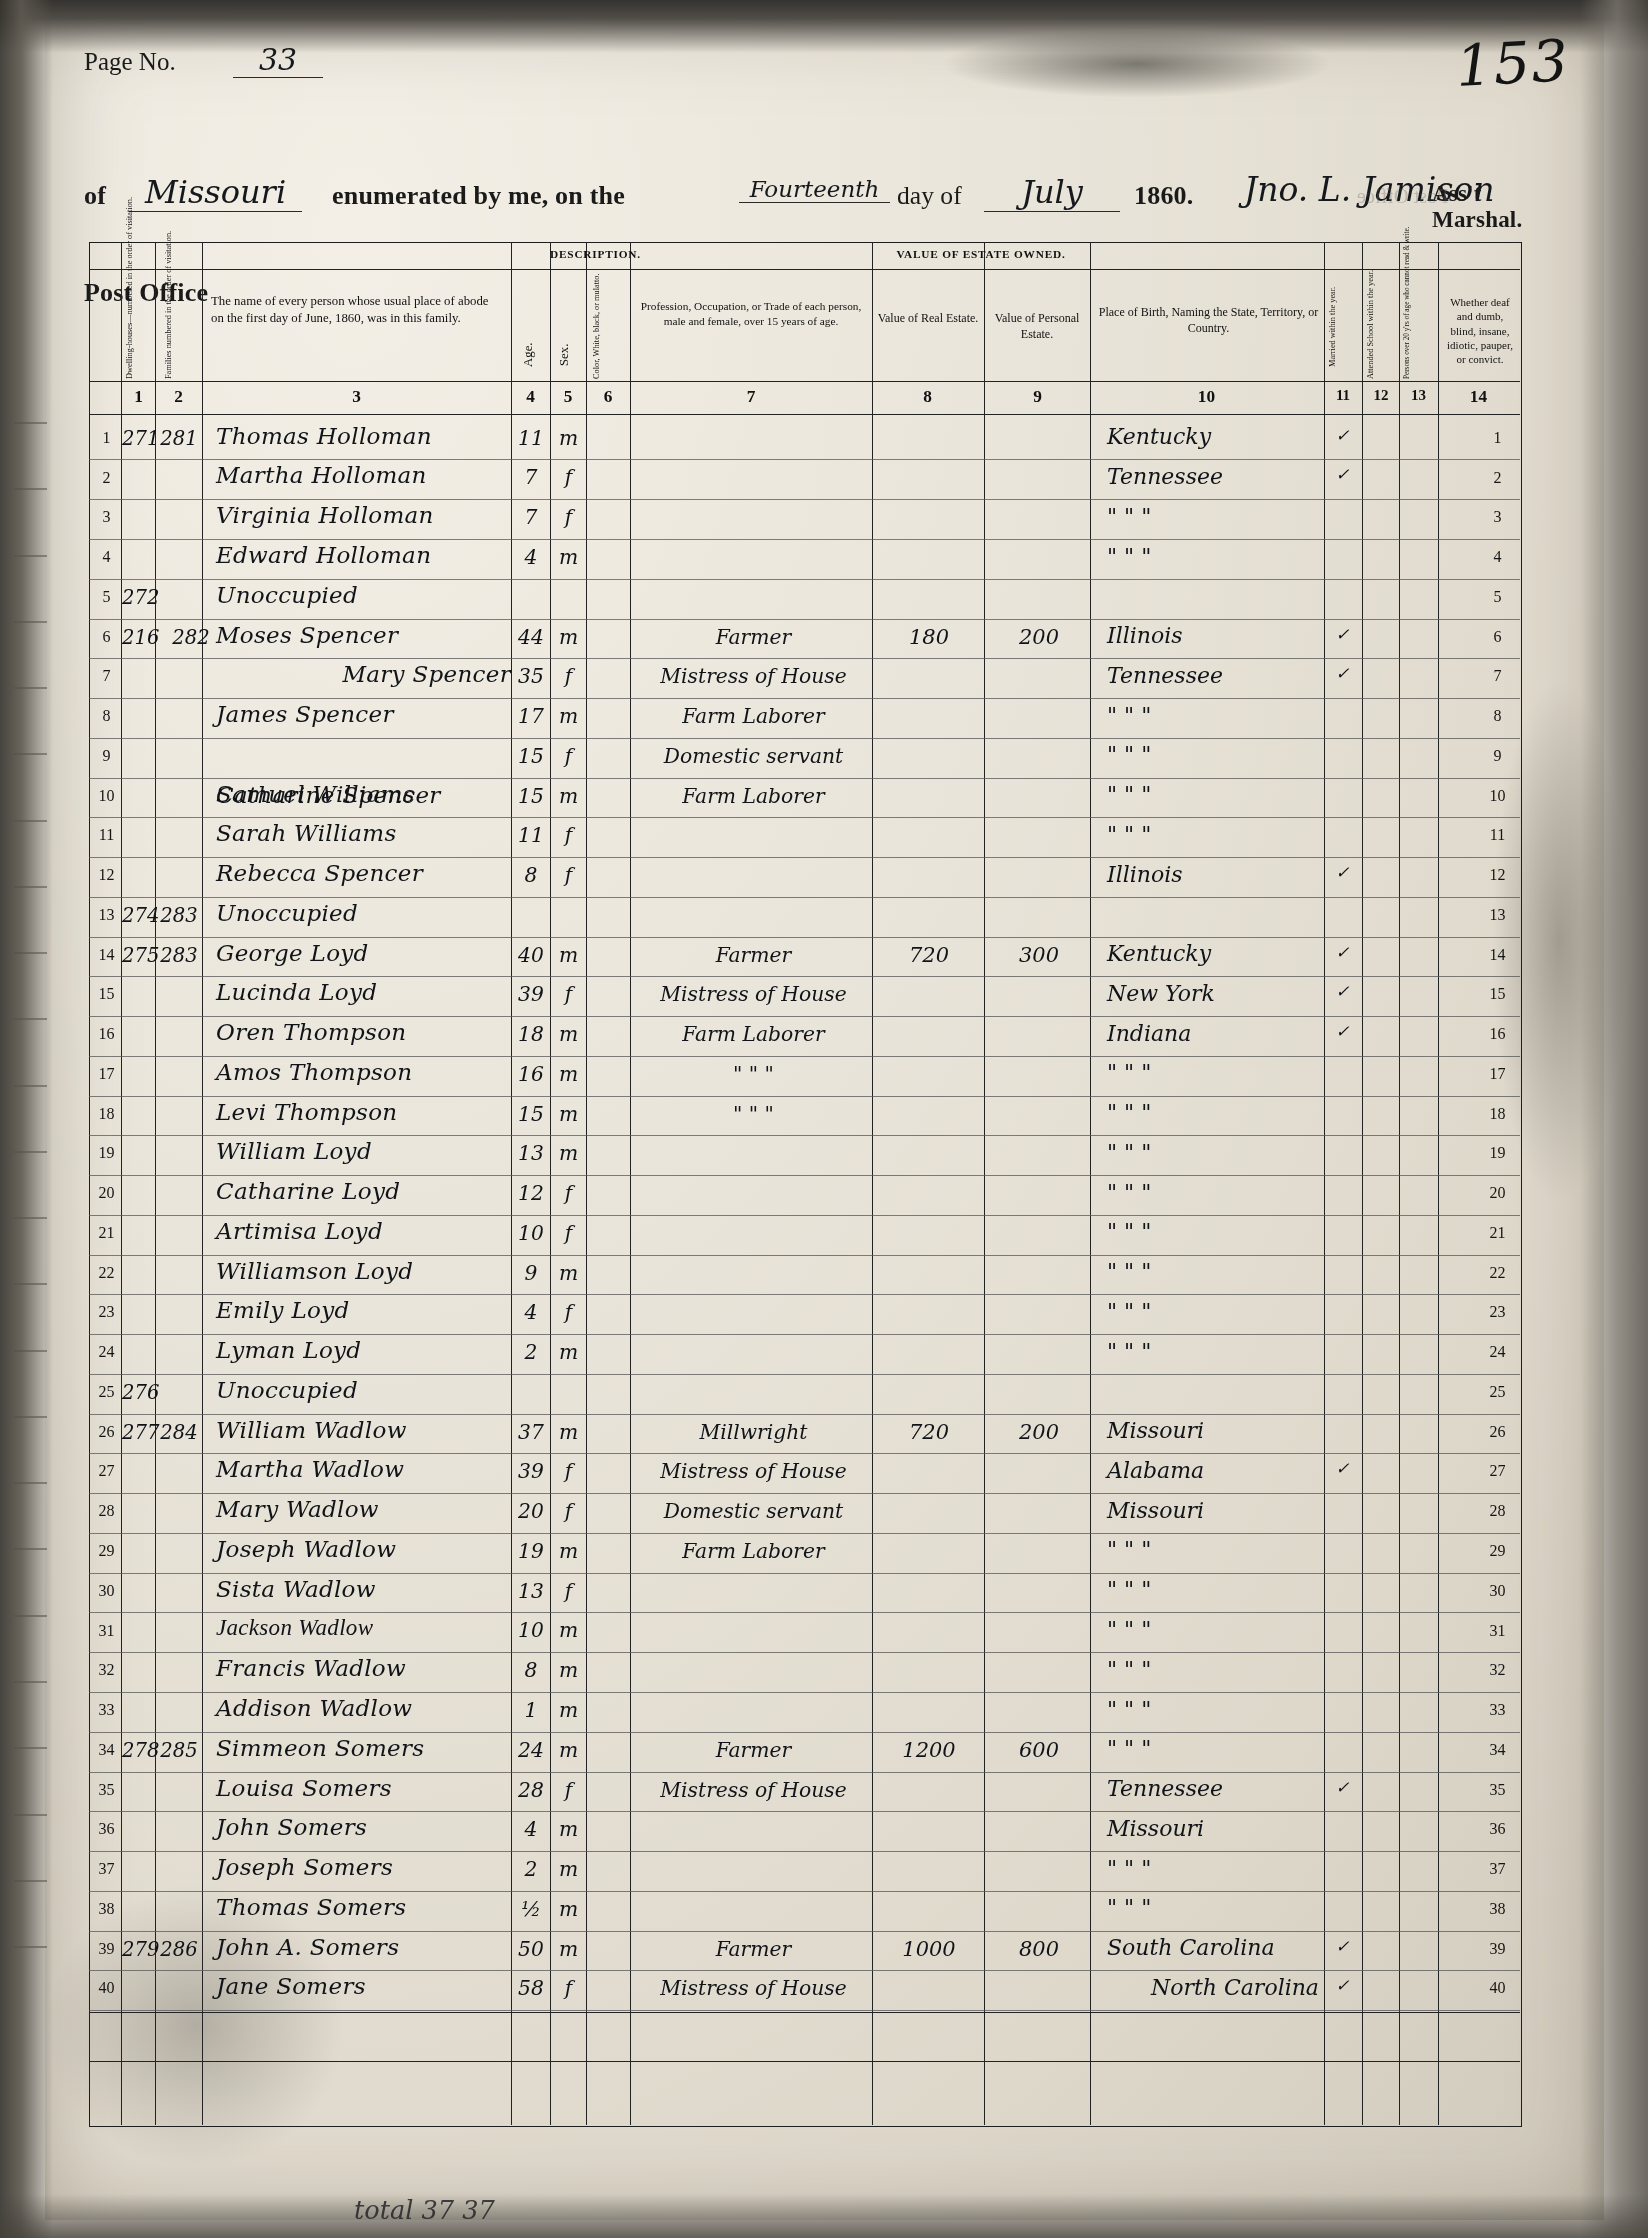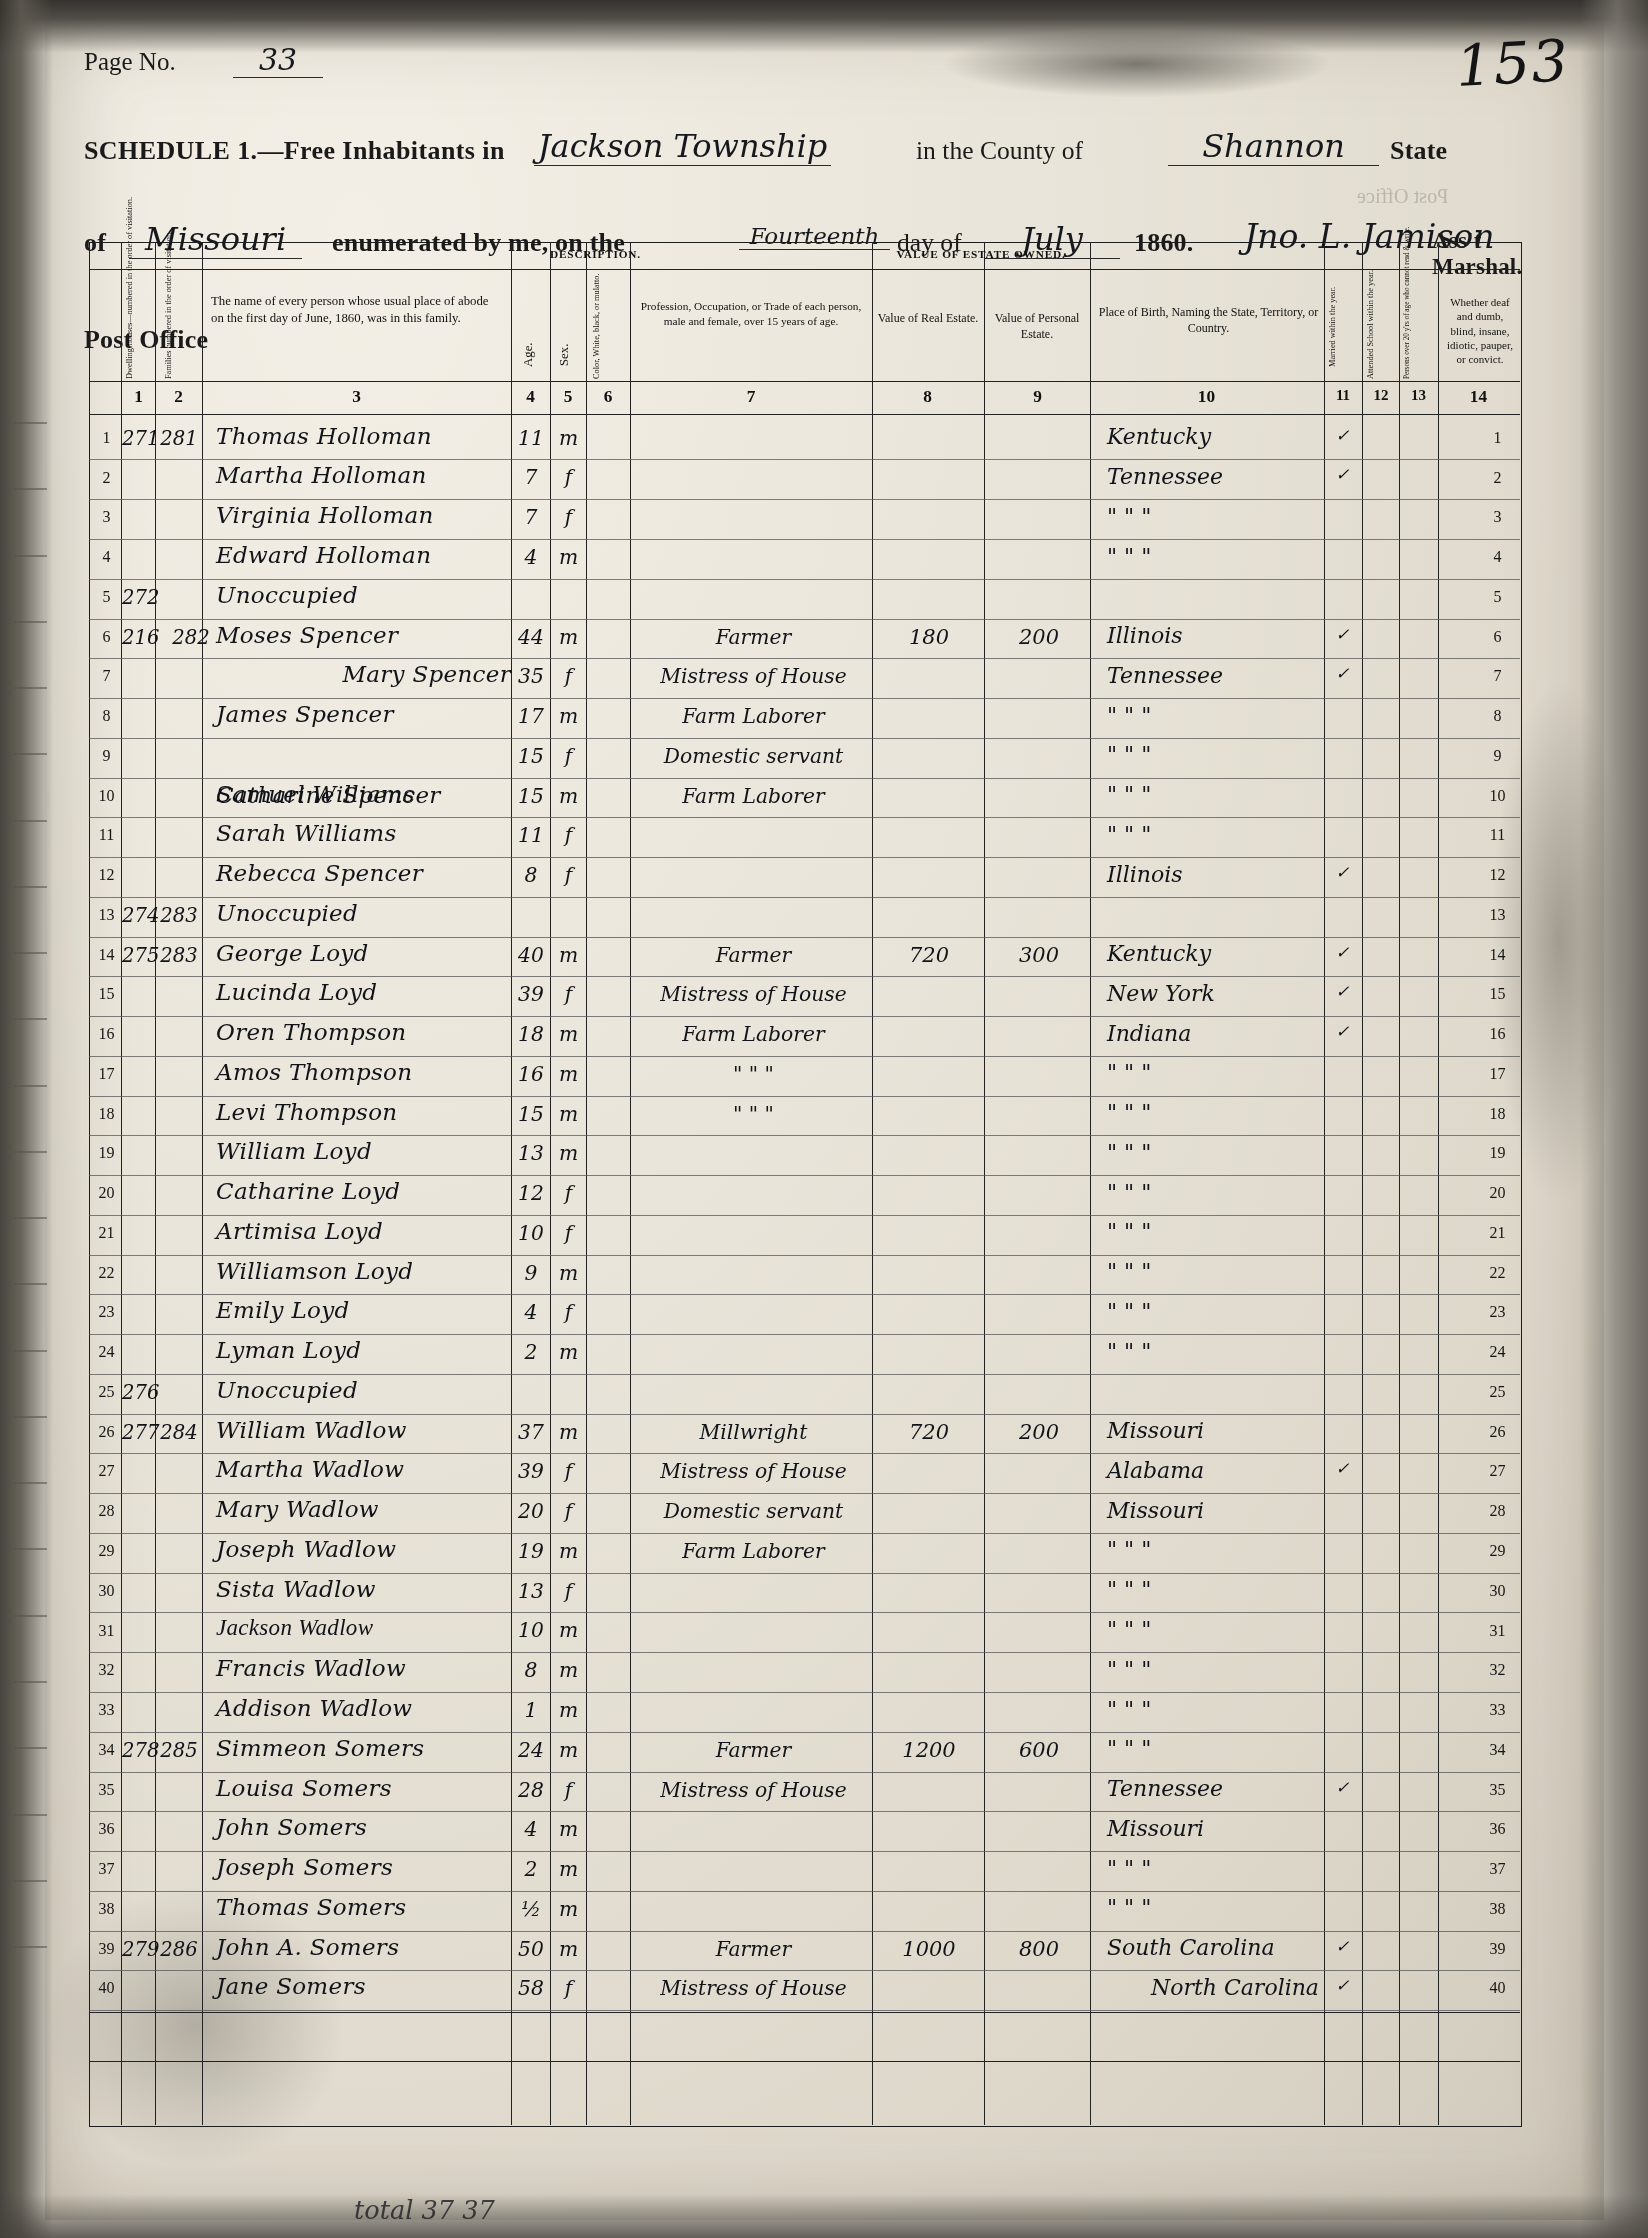--- a/index.html
+++ b/index.html
@@ -100,27 +100,20 @@
   <div class="smudge" style="left:1491px;top:678px;width:136px;height:527px;background:radial-gradient(ellipse,rgba(60,55,48,.35),rgba(60,55,48,0) 70%);"></div>
   <div class="smudge" style="left:45px;top:1883px;width:301px;height:286px;background:radial-gradient(ellipse,rgba(70,65,58,.3),rgba(70,65,58,0) 70%);"></div>
 
   <div class="hdr">
 
     <div class="hdr-line">
       <span class="prt-n" style="position:absolute;left:0;top:6px;font-size:25px;">Page No.</span>
       <span class="hw ul" style="position:absolute;left:149px;top:0px;font-size:30px;width:90px;">33</span>
     </div>
 
-    <div class="hdr-line" style="top:0;">
-      <span class="prt" style="position:absolute;left:0;top:47px;font-size:26px;letter-spacing:0.4px;">SCHEDULE 1.—Free Inhabitants in</span>
-      <span class="hw ul" style="position:absolute;left:450px;top:38px;font-size:32px;width:297px;">Jackson Township</span>
-      <span class="prt-n" style="position:absolute;left:832px;top:47px;font-size:25.6px;">in the County of</span>
-      <span class="hw ul" style="position:absolute;left:1084px;top:38px;font-size:32px;width:211px;">Shannon</span>
-      <span class="prt" style="position:absolute;left:1306px;top:47px;font-size:26px;">State</span>
-    </div>
 
     <div class="hdr-line">
       <span class="prt" style="position:absolute;left:0;top:92px;font-size:26px;">of</span>
       <span class="hw ul" style="position:absolute;left:45px;top:84px;font-size:32px;width:173px;">Missouri</span>
       <span class="prt" style="position:absolute;left:248px;top:92px;font-size:26px;">enumerated by me, on the</span>
       <span class="hw ul" style="position:absolute;left:655px;top:87px;font-size:23px;width:151px;">Fourteenth</span>
       <span class="prt-n" style="position:absolute;left:813px;top:92px;font-size:25.6px;">day of</span>
       <span class="hw ul" style="position:absolute;left:900px;top:84px;font-size:32px;width:136px;">July</span>
       <span class="prt" style="position:absolute;left:1050px;top:92px;font-size:26px;">1860.</span>
       <span class="hw" style="position:absolute;left:1160px;top:81px;font-size:33px;">Jno. L. Jamison</span>

